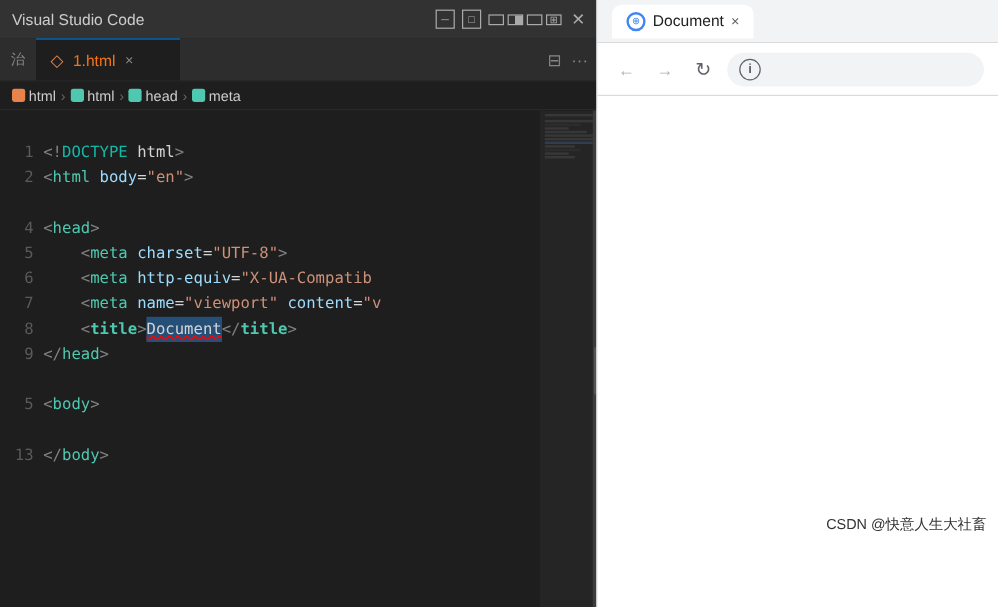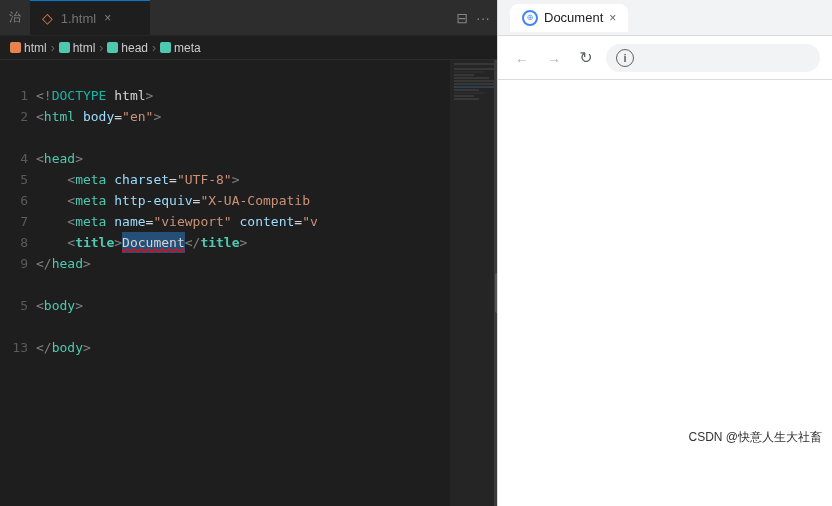--- a/index.html
+++ b/index.html
@@ -67,21 +67,21 @@
       align-items: center;
       padding: 0 12px;
       gap: 8px;
       background: #1e1e1e;
       border-top: 1px solid #0078d4;
       color: #cccccc;
       font-size: 13px;
       min-width: 120px;
     }
     .tab-filename {
-      color: #737373;
+      color: #f97316;
     }
     .tab-close {
       color: #858585;
       font-size: 12px;
       cursor: pointer;
     }
     .tab-angle {
       color: #c586c0;
       font-size: 14px;
     }
@@ -290,20 +290,34 @@
       border-radius: 2px;
       margin-top: 20px;
     }
 
   </style>
 </head>
 <body>
 
 <div class="vscode-window">
 
+  <div class="title-bar">
+    <span class="title-bar-text">Visual Studio Code</span>
+    <div class="title-bar-icons">
+      <span class="title-icon">─</span>
+      <span class="title-icon">□</span>
+      <span style="display:flex;gap:3px;align-items:center;">
+        <span style="width:13px;height:9px;border:1.5px solid #aaa;display:inline-block;"></span>
+        <span style="width:13px;height:9px;border:1.5px solid #aaa;display:inline-block;background:linear-gradient(to right,transparent 50%,#aaa 50%)"></span>
+        <span style="width:13px;height:9px;border:1.5px solid #aaa;display:inline-block;"></span>
+        <span style="width:13px;height:9px;border:1.5px solid #aaa;display:inline-block;display:flex;align-items:center;justify-content:center;font-size:8px;color:#aaa;">⊞</span>
+      </span>
+      <span class="title-icon close-x">✕</span>
+    </div>
+  </div>
 
   <div class="tab-bar">
     <div class="tab-left-space">
       <span style="font-size:12px;color:#858585;">治</span>
     </div>
     <div class="tab">
       <span class="tab-angle" style="color:#e8834d;">◇</span>
       <span class="tab-filename">1.html</span>
       <span class="tab-close">×</span>
     </div>

